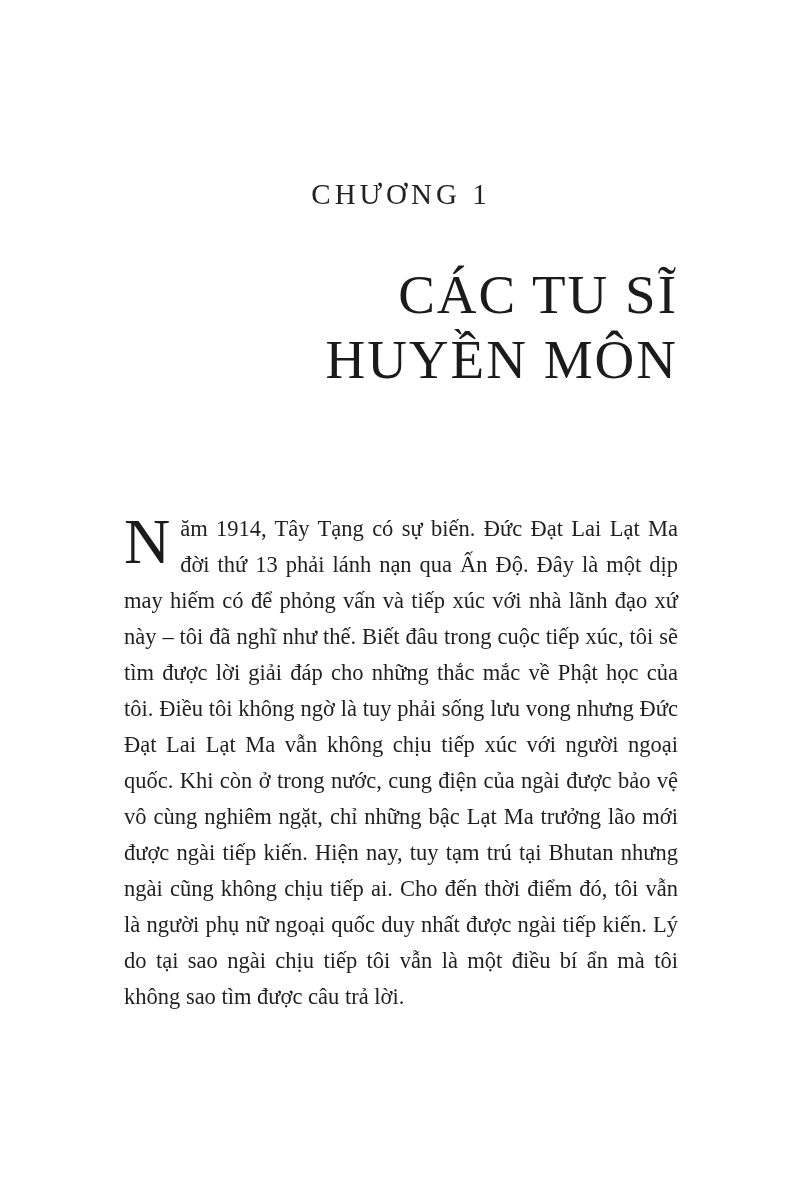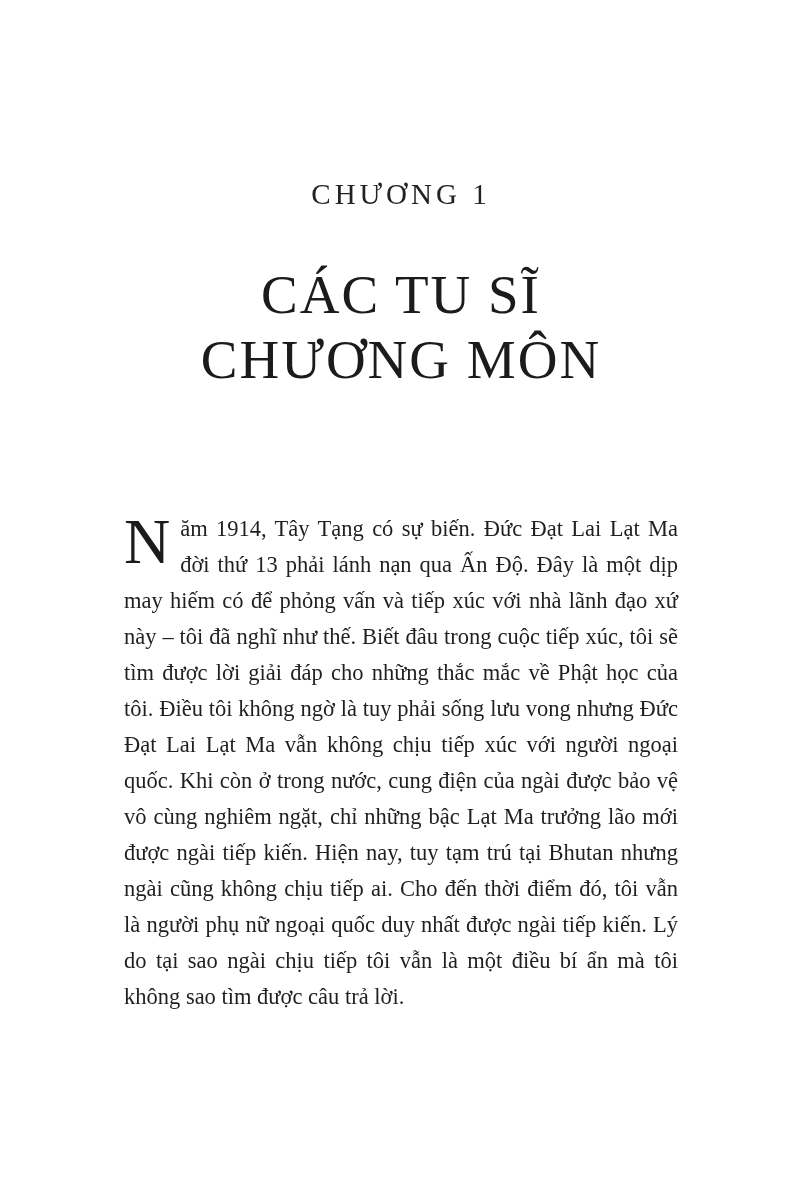--- a/index.html
+++ b/index.html
@@ -21,21 +21,21 @@
   }
   .chapter-label {
     text-align: center;
     font-size: 29px;
     font-weight: 400;
     letter-spacing: 4px;
     color: #222222;
   }
   .chapter-title {
     margin-top: 52px;
-    text-align: center;
+    text-align: right;
     font-size: 55px;
     font-weight: 400;
     line-height: 1.18;
     letter-spacing: 2px;
     color: #1b1b1b;
   }
   .body-text {
     margin-top: 118px;
     font-size: 22.5px;
     line-height: 36px;
@@ -61,21 +61,21 @@
 </style>
 </head>
 <body>
 
 <div class="page">
 
   <div class="chapter-label">CHƯƠNG 1</div>
 
   <div class="chapter-title">
     <div>CÁC TU SĨ</div>
-    <div>CHƯƠNG MÔN</div>
+    <div>HUYỀN MÔN</div>
   </div>
 
   <div class="body-text">
 
     <p class="para">
       <span class="dropcap">N</span><span>ăm 1914, Tây Tạng có sự biến. Đức Đạt Lai Lạt Ma đời thứ 13 phải lánh nạn qua Ấn Độ. Đây là một dịp may hiếm có để phỏng vấn và tiếp xúc với nhà lãnh đạo xứ này – tôi đã nghĩ như thế. Biết đâu trong cuộc tiếp xúc, tôi sẽ tìm được lời giải đáp cho những thắc mắc về Phật học của tôi. Điều tôi không ngờ là tuy phải sống lưu vong nhưng Đức Đạt Lai Lạt Ma vẫn không chịu tiếp xúc với người ngoại quốc. Khi còn ở trong nước, cung điện của ngài được bảo vệ vô cùng nghiêm ngặt, chỉ những bậc Lạt Ma trưởng lão mới được ngài tiếp kiến. Hiện nay, tuy tạm trú tại Bhutan nhưng ngài cũng không chịu tiếp ai. Cho đến thời điểm đó, tôi vẫn là người phụ nữ ngoại quốc duy nhất được ngài tiếp kiến. Lý do tại sao ngài chịu tiếp tôi vẫn là một điều bí ẩn mà tôi không sao tìm được câu trả lời.</span>
     </p>
 
 
   </div>

